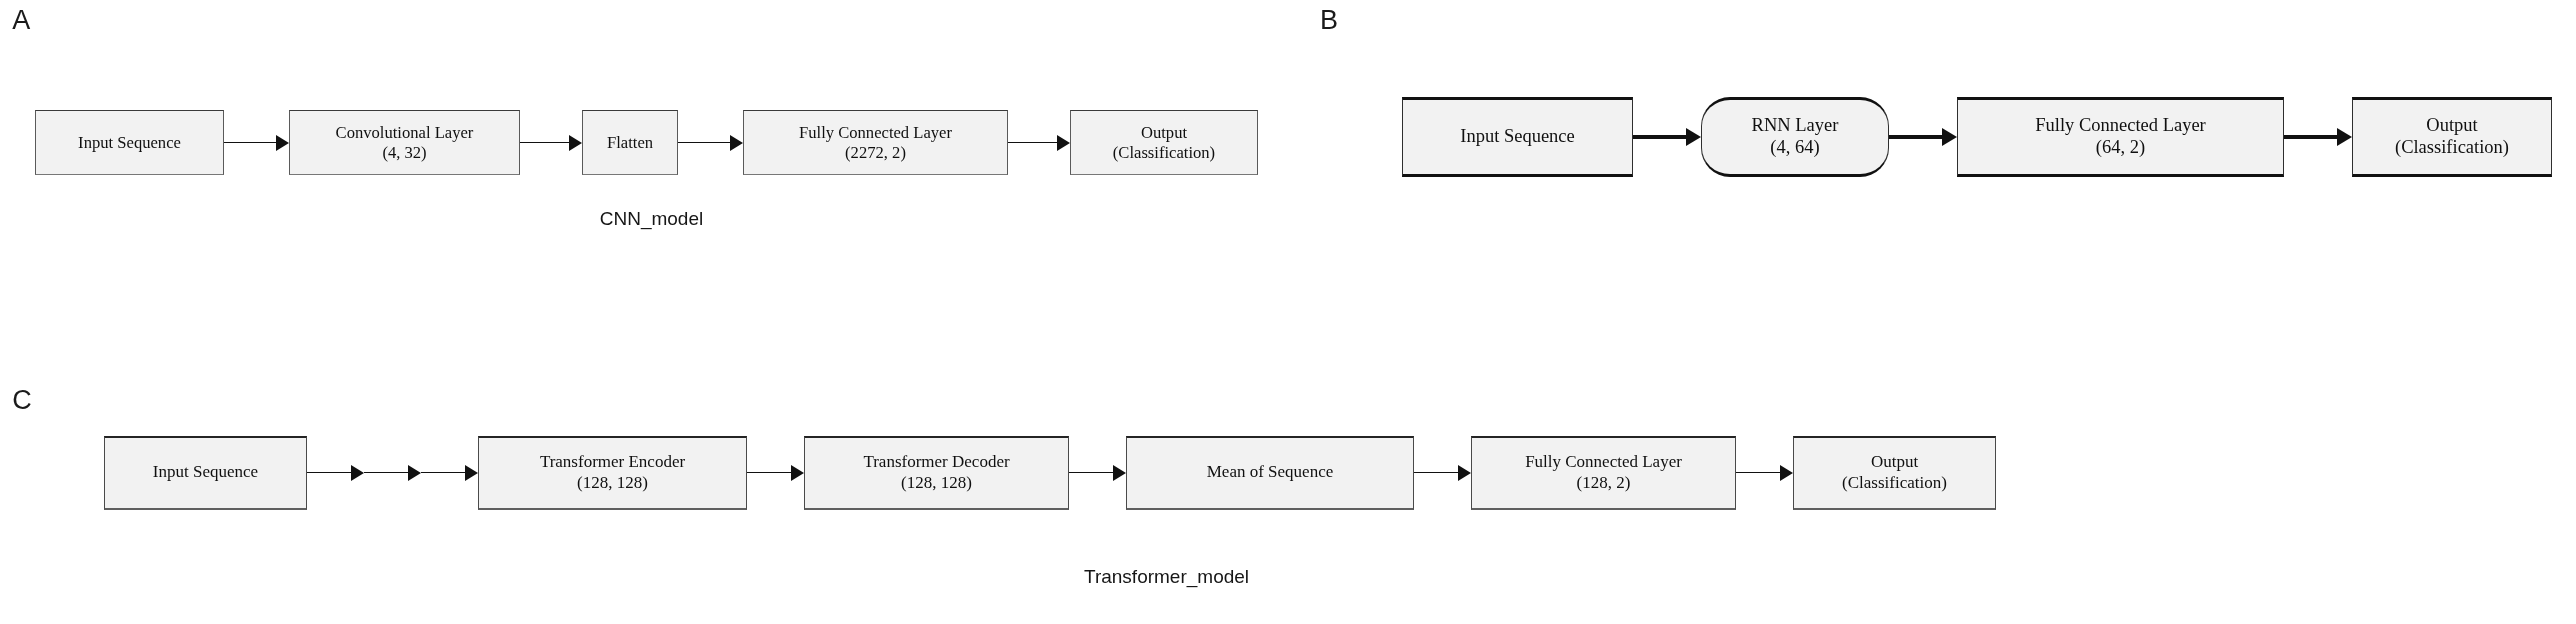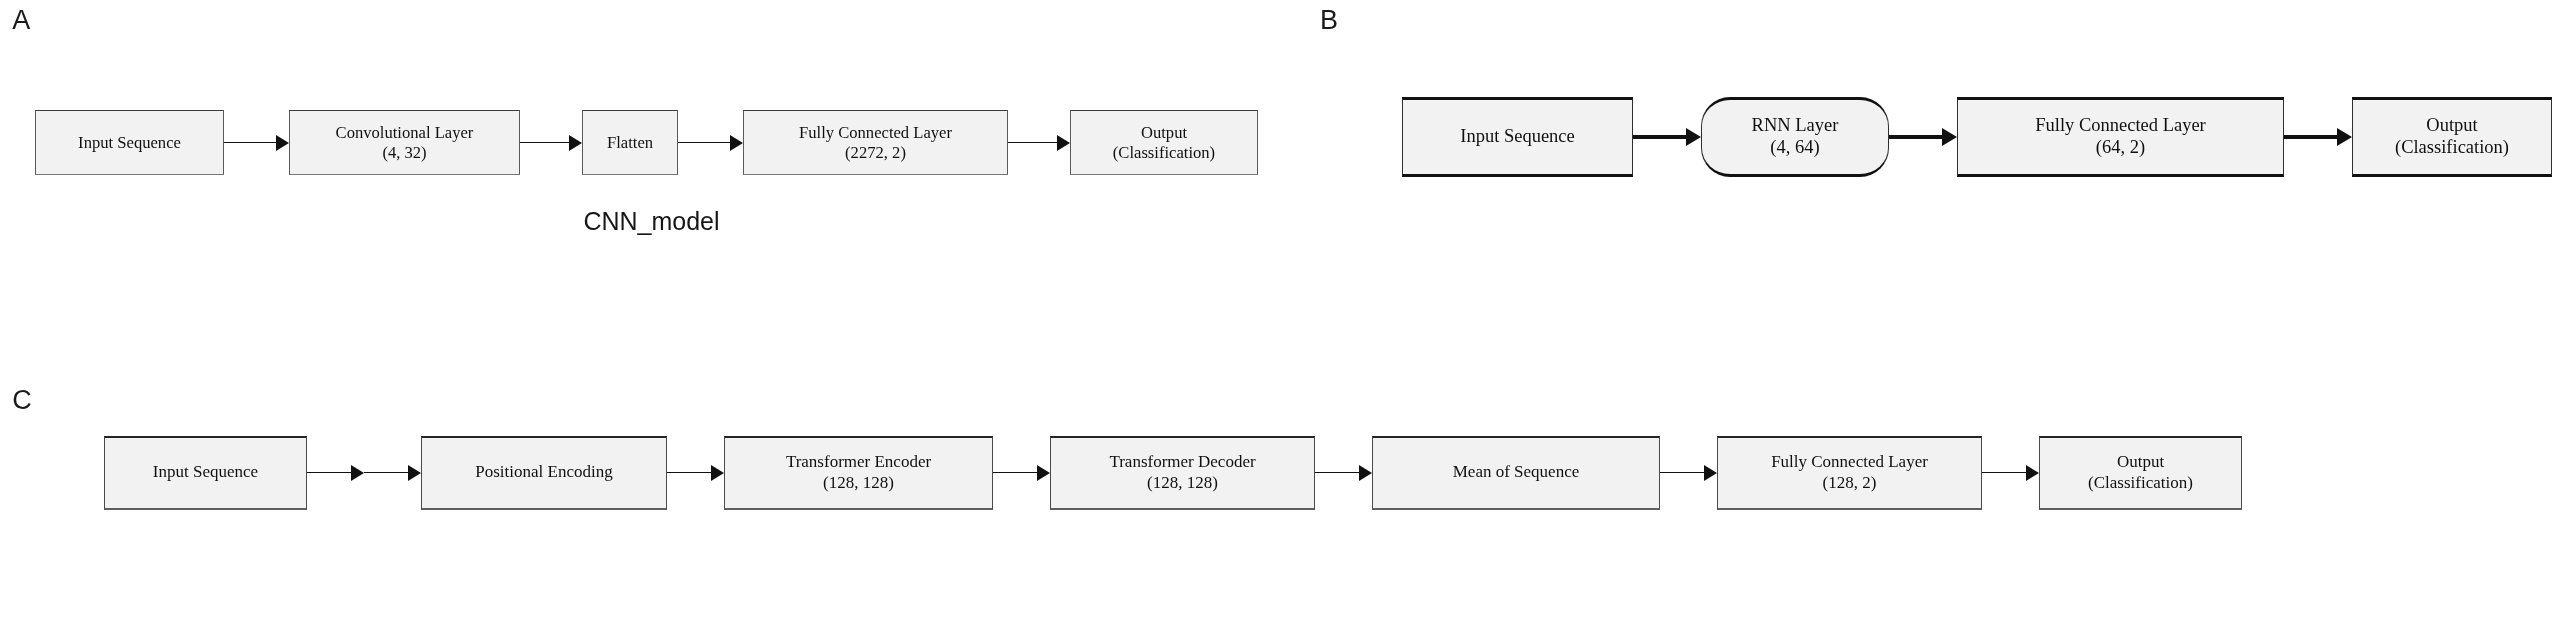--- a/index.html
+++ b/index.html
@@ -32,21 +32,21 @@
     font-weight: 400;
     color: #1a1a1a;
     line-height: 1;
     letter-spacing: 0.3px;
   }
 
   
   .model-caption {
     position: absolute;
     font-family: "Liberation Sans", "DejaVu Sans", sans-serif;
-    font-size: 25px;
+    font-size: 19px;
     font-weight: 400;
     color: #161616;
     line-height: 1;
     white-space: nowrap;
     text-align: center;
   }
 
   
   .flow-row {
     position: absolute;
@@ -248,24 +248,20 @@
       <span class="shaft"></span>
       <span class="head"></span>
     </div>
 
 
     <div class="arrow" style="width:57px;">
       <span class="shaft"></span>
       <span class="head"></span>
     </div>
 
-    <div class="node-box" style="width:246px;">
-      <span class="node-title">Positional Encoding</span>
-
-    </div>
 
     <div class="arrow" style="width:57px;">
       <span class="shaft"></span>
       <span class="head"></span>
     </div>
 
     <div class="node-box" style="width:269px;">
       <span class="node-title">Transformer Encoder</span>
       <span class="node-shape">(128, 128)</span>
     </div>
@@ -304,15 +300,16 @@
       <span class="shaft"></span>
       <span class="head"></span>
     </div>
 
     <div class="node-box" style="width:203px;">
       <span class="node-title">Output</span>
       <span class="node-shape">(Classification)</span>
     </div>
   </div>
 
+  <div class="model-caption" style="left:1084px; top:567px; width:431px; text-align:left;">Transformer_model</div>
 
 </div>
 
 
 </body></html>

